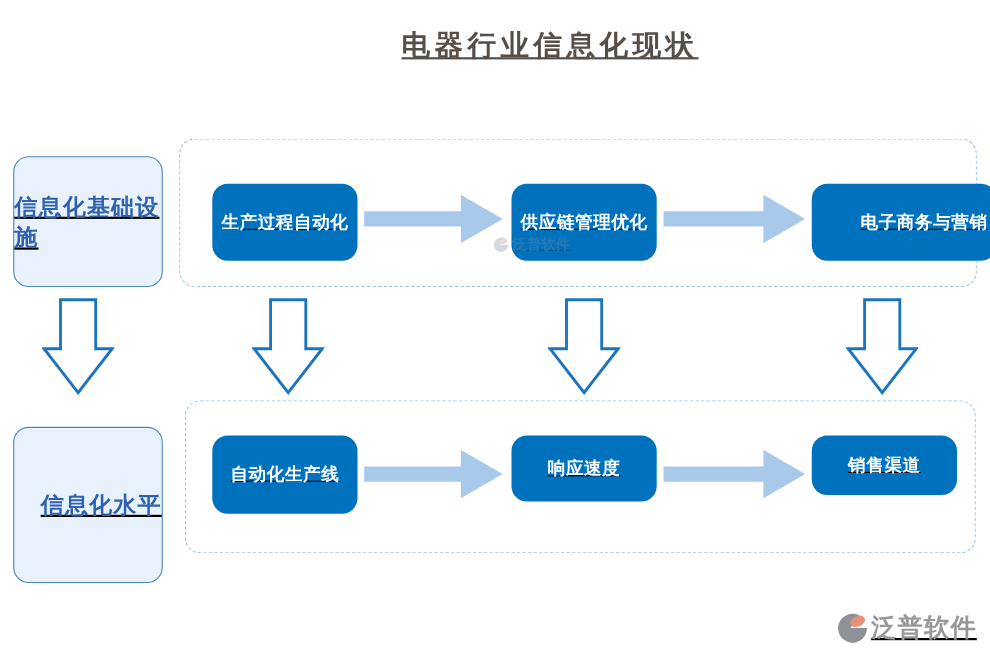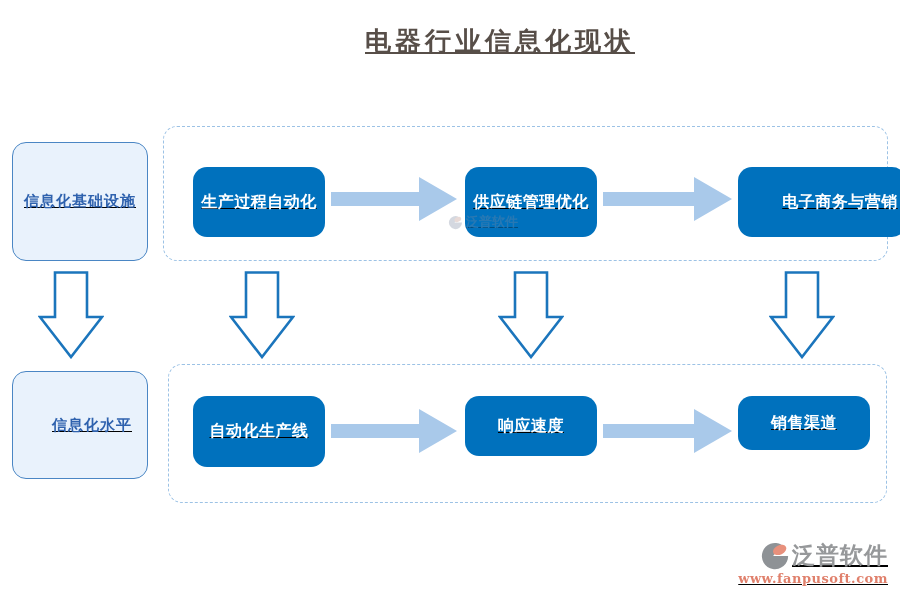--- a/index.html
+++ b/index.html
@@ -17,21 +17,21 @@
     padding-left:100px;box-sizing:border-box;
   }
   
   .side-node{
     left:12px;width:136px;height:119px;
     background:#e9f2fc;border:1.6px solid #4a86c4;border-radius:14px;
     display:flex;align-items:center;justify-content:center;
     box-sizing:border-box;
   }
   .side-node span{
-    font-size:15px;font-weight:bold;color:#2f62ae;letter-spacing:1px;
+    font-size:21px;font-weight:bold;color:#2f62ae;letter-spacing:1px;
   }
   
   .dashed-group{
     border:1.6px dashed #9cc2e5;border-radius:14px;box-sizing:border-box;
   }
   
   .node{
     width:132px;height:70px;background:#0071bd;border-radius:14px;
     display:flex;align-items:center;justify-content:center;
   }
@@ -65,21 +65,21 @@
 <body>
 
 <div class="abs title">电器行业信息化现状</div>
 
 <div class="abs dashed-group" style="left:163px;top:126px;width:725px;height:135px;"></div>
 <div class="abs dashed-group" style="left:168px;top:364px;width:719px;height:139px;"></div>
 
 <div class="abs side-node" style="top:142px;">
   <span>信息化基础设施</span>
 </div>
-<div class="abs side-node" style="top:371px;height:108px;padding-left:24px;">
+<div class="abs side-node" style="top:388px;height:142px;padding-left:24px;">
   <span>信息化水平</span>
 </div>
 
 <div class="abs node" style="left:193px;top:167px;text-align:right;">
   <span>生产过程自动化</span>
 </div>
 <div class="abs node" style="left:465px;top:167px;">
   <span>供应链管理优化</span>
 </div>
 <div class="abs node" style="left:738px;top:167px;padding-left:36px;">
@@ -152,14 +152,13 @@
 <div class="abs logo">
   <div class="logo-row">
     <span style="display:inline-block;line-height:0;">
       <svg width="30" height="30" viewBox="0 0 32 32">
         <path d="M30 16a14 14 0 1 1-7-12l-9 12z" fill="#8e9296"></path>
         <ellipse cx="21" cy="9.5" rx="7.5" ry="5" transform="rotate(-25 21 9.5)" fill="#e8907c"></ellipse>
       </svg>
     </span>
     <span class="logo-name">泛普软件</span>
   </div>
-  <div class="logo-url">www.fanpusoft.com</div>
 </div>
 
 </body></html>

